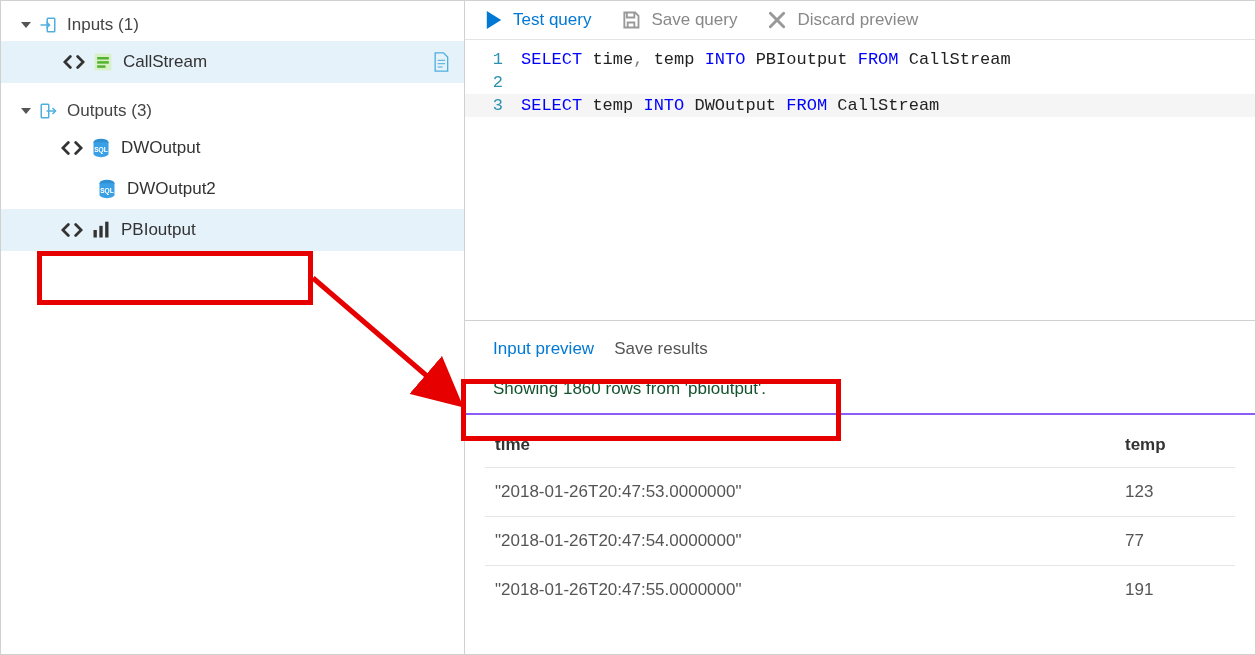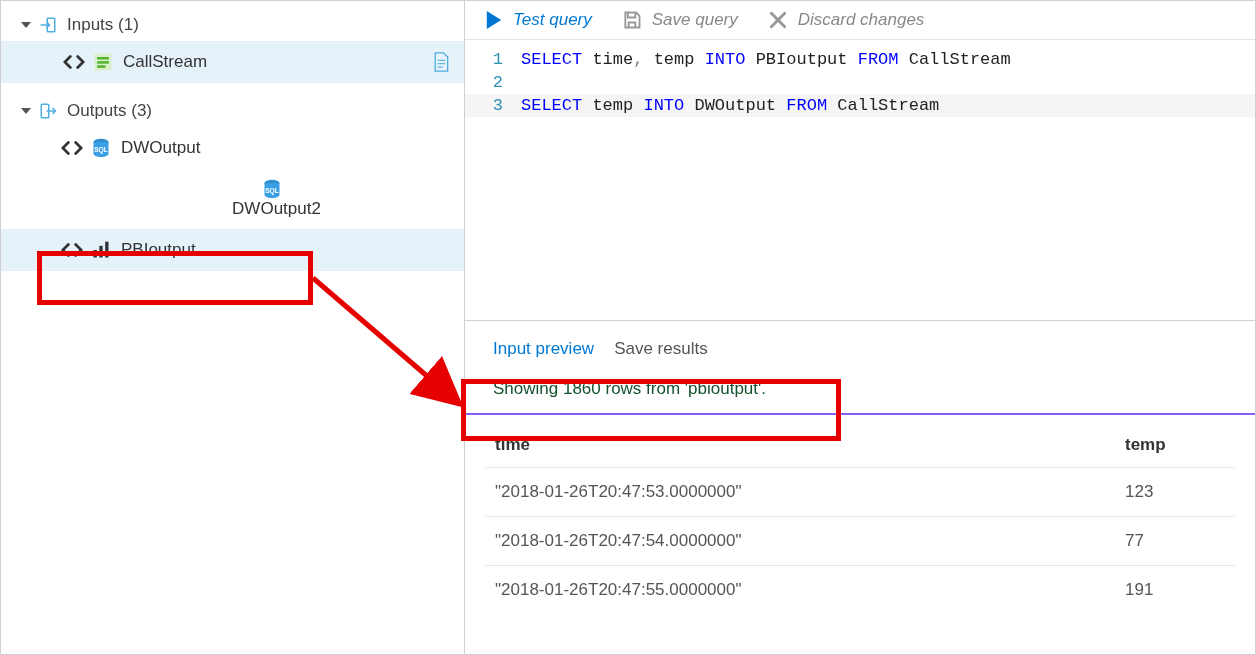--- a/index.html
+++ b/index.html
@@ -44,21 +44,21 @@
     width: 18px; height: 18px;
     margin-right: 10px;
     stroke: #50afe0; fill: none;
   }
   .tree-item {
     display: flex;
     align-items: center;
     padding: 10px 8px 10px 60px;
     position: relative;
   }
-  .tree-item.indent2 { padding-left: 96px; flex-direction: column; }
+  .tree-item.indent2 { padding-left: 96px; }
   .tree-item.selected { background: #e6f2fa; }
   .tree-item .code-icon {
     width: 22px; height: 22px;
     margin-right: 8px;
   }
   .tree-item .type-icon {
     width: 20px; height: 20px;
     margin-right: 10px;
     flex: 0 0 20px;
   }
@@ -89,21 +89,20 @@
     align-items: center;
     padding: 8px 20px;
     gap: 30px;
     border-bottom: 1px solid #e4e4e4;
   }
   .tbtn {
     display: flex; align-items: center;
     color: #888;
     cursor: pointer;
     font-size: 17px;
-    font-style: italic;
   }
   .tbtn.primary { color: #0078d4; }
   .tbtn svg { margin-right: 10px; }
   .play-icon { width: 18px; height: 22px; }
   .save-icon, .discard-icon { width: 20px; height: 20px; }
   
   .editor {
     flex: 0 0 280px;
     padding: 8px 0 0 0;
     font-family: Consolas, "Courier New", monospace;
@@ -282,21 +281,21 @@
       <div class="tbtn">
         <svg class="save-icon" viewBox="0 0 24 24">
             <path d="M4 3h13l4 4v14H4z M7 3v6h9V3 M8 21v-6h8v6" fill="none" stroke="#999" stroke-width="2.2"></path>
           </svg>
         <span>Save query</span>
       </div>
       <div class="tbtn">
         <svg class="discard-icon" viewBox="0 0 24 24">
             <path d="M4 4l16 16M20 4L4 20" stroke="#999" stroke-width="3.5" stroke-linecap="round"></path>
           </svg>
-        <span>Discard changes</span>
+        <span>Discard preview</span>
       </div>
     </div>
 
     <div class="editor" id="editor">
         <div class="code-line">
           <span class="lineno">1</span>
           <span class="code"><span class="kw">SELECT</span><span class="ident"> time</span><span class="punct">,</span><span class="ident"> temp </span><span class="kw">INTO</span><span class="ident"> PBIoutput </span><span class="kw">FROM</span><span class="ident"> CallStream</span></span>
         </div>
         <div class="code-line">
           <span class="lineno">2</span>

